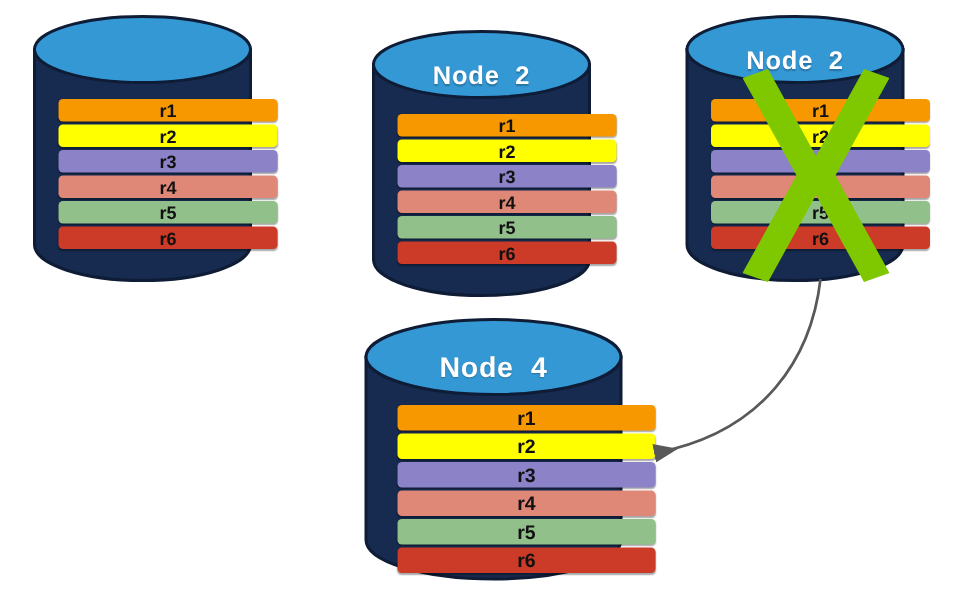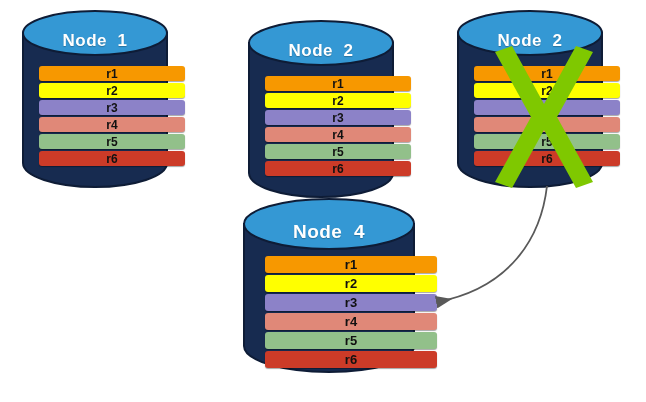--- a/index.html
+++ b/index.html
@@ -60,21 +60,21 @@
     display: flex;
     align-items: center;
     justify-content: center;
     box-shadow: 0 1px 1px rgba(0,0,0,0.35);
   }
 
   
   #node-1 { left: 22px;  top: 10px;  width: 146px; height: 178px; }
   #node-2 { left: 248px; top: 20px;  width: 146px; height: 178px; }
   #node-3 { left: 457px; top: 10px;  width: 146px; height: 178px; }
-  #node-4 { left: 243px; top: 198px; width: 172px; height: 176px; }
+  #node-4 { left: 243px; top: 212px; width: 172px; height: 176px; }
 
   #node-1 .node-title, #node-2 .node-title, #node-3 .node-title {
     top: 21px; font-size: 17px;
   }
   #node-4 .node-title { top: 23px; font-size: 19px; }
 
   #node-1 .rows, #node-2 .rows, #node-3 .rows {
     top: 56px; padding: 0 17px; gap: 2px;
   }
   #node-4 .rows { top: 58px; padding: 0 22px; gap: 2px; }
@@ -103,21 +103,20 @@
 </head>
 <body>
 
 <div class="canvas">
 
   <div class="node" id="node-1">
     <svg class="cyl-svg" width="146" height="178" viewBox="0 0 146 178">
       <path d="M1,23 L1,153 A72,24 0 0 0 145,153 L145,23 Z" fill="#172B50" stroke="#0E1C36" stroke-width="2"></path>
       <ellipse cx="73" cy="23" rx="72" ry="22" fill="#3498D4" stroke="#0E1C36" stroke-width="2"></ellipse>
     </svg>
-    <div class="node-title">Node  1</div>
     <div class="rows">
         <div class="row" style="background: rgb(247, 152, 0);">r1</div>
         <div class="row" style="background: rgb(255, 255, 0);">r2</div>
         <div class="row" style="background: rgb(140, 130, 200);">r3</div>
         <div class="row" style="background: rgb(224, 136, 120);">r4</div>
         <div class="row" style="background: rgb(146, 192, 138);">r5</div>
         <div class="row" style="background: rgb(204, 59, 40);">r6</div>
       </div>
   </div>
 

